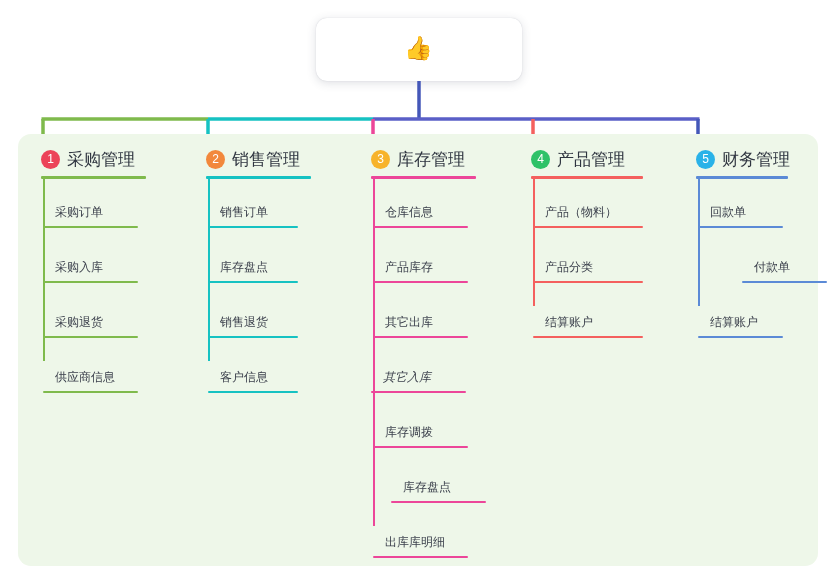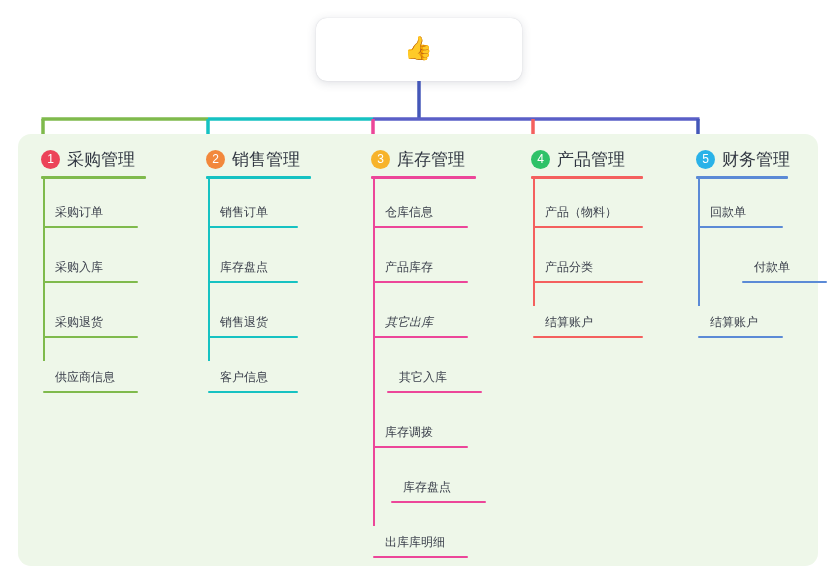--- a/index.html
+++ b/index.html
@@ -162,25 +162,25 @@
         <div class="head-rule" style="width: 105px; background: rgb(236, 70, 153);"></div>
         <div class="spine" style="height: 348px; background: rgb(236, 70, 153); left: 2px;"></div>
         <div class="leaf" style="left: 2px; top: 46px; width: 95px; height: 34px;">
           <span class="leaf-label">仓库信息</span>
           <div class="leaf-rule" style="width: 95px; background: rgb(236, 70, 153);"></div>
         </div>
         <div class="leaf" style="left: 2px; top: 101px; width: 95px; height: 34px;">
           <span class="leaf-label">产品库存</span>
           <div class="leaf-rule" style="width: 95px; background: rgb(236, 70, 153);"></div>
         </div>
-        <div class="leaf" style="left: 2px; top: 156px; width: 95px; height: 34px; font-style: italic;">
+        <div class="leaf" style="left: 2px; top: 156px; width: 95px; height: 34px;">
           <span class="leaf-label">其它出库</span>
           <div class="leaf-rule" style="width: 95px; background: rgb(236, 70, 153);"></div>
         </div>
-        <div class="leaf" style="left: 16px; top: 211px; width: 95px; height: 34px;">
+        <div class="leaf" style="left: 0; top: 211px; width: 95px; height: 34px; font-style: italic;">
           <span class="leaf-label">其它入库</span>
           <div class="leaf-rule" style="width: 95px; background: rgb(236, 70, 153);"></div>
         </div>
         <div class="leaf" style="left: 2px; top: 266px; width: 95px; height: 34px;">
           <span class="leaf-label">库存调拨</span>
           <div class="leaf-rule" style="width: 95px; background: rgb(236, 70, 153);"></div>
         </div>
         <div class="leaf" style="left: 20px; top: 321px; width: 95px; height: 34px;">
           <span class="leaf-label">库存盘点</span>
           <div class="leaf-rule" style="width: 95px; background: rgb(236, 70, 153);"></div>

